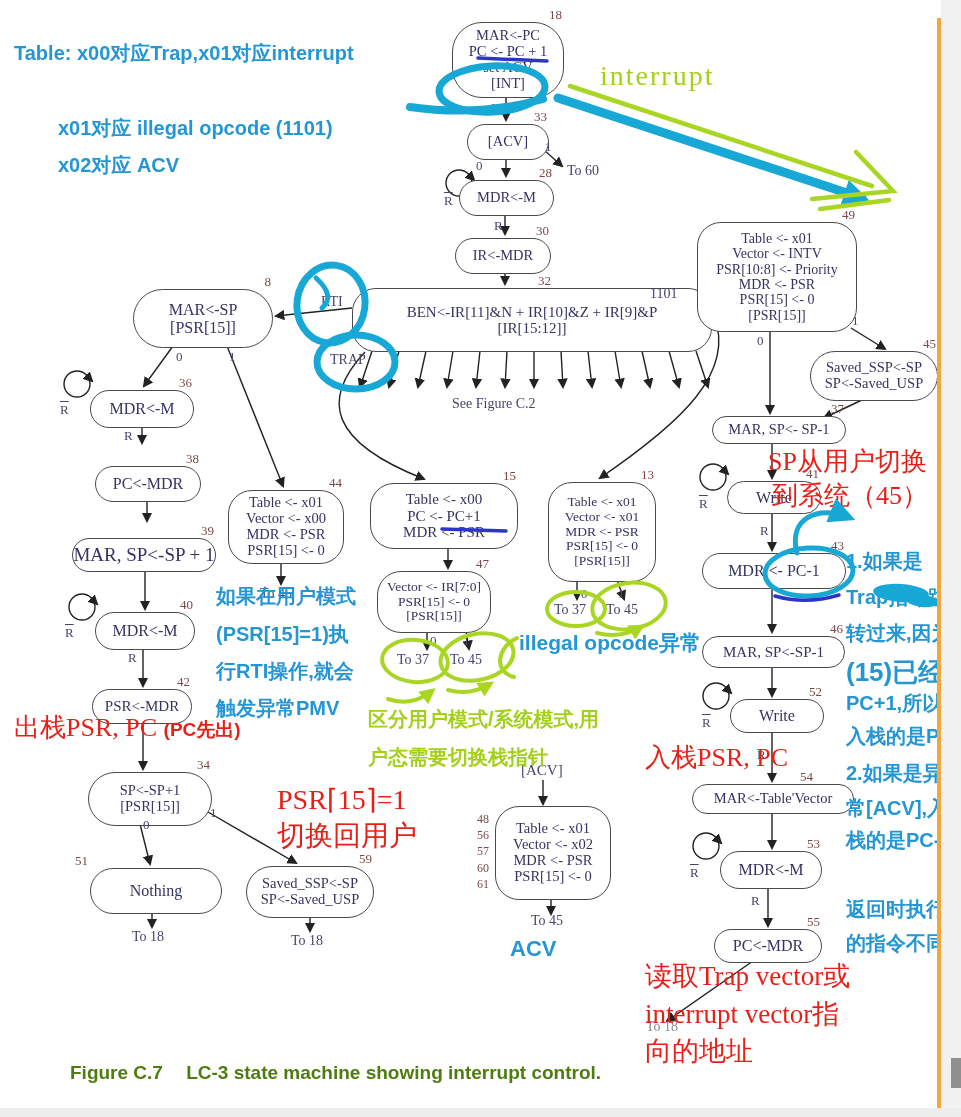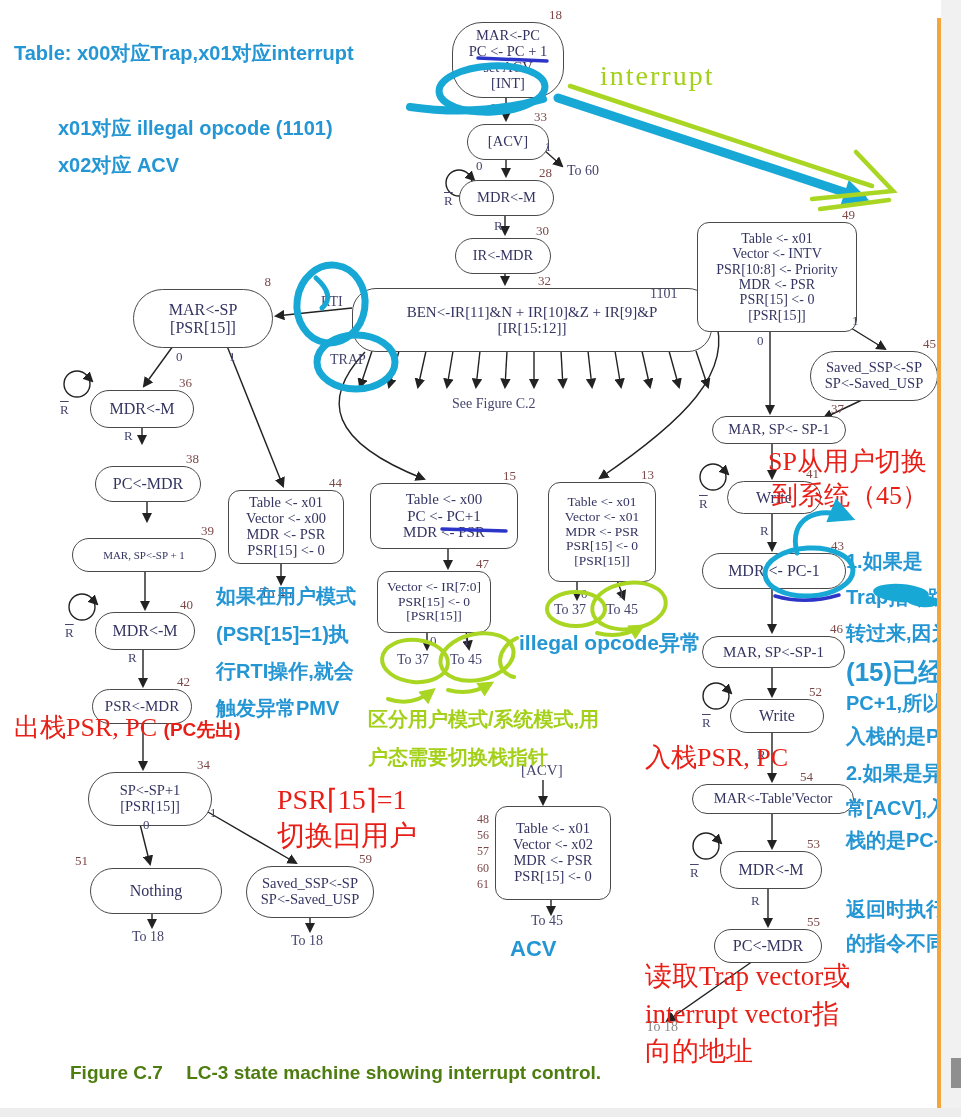--- a/index.html
+++ b/index.html
@@ -2,21 +2,21 @@
 <html><head>
 <meta charset="utf-8">
 <style>
   html,body{margin:0;padding:0;background:#fff;}
   #canvas{position:relative;width:961px;height:1117px;background:#fff;overflow:hidden;
           font-family:"Liberation Serif",serif;}
   svg.layer{position:absolute;left:0;top:0;pointer-events:none;}
   #wires{z-index:1;}
   .sbox{position:absolute;z-index:2;background:#fff;border:1.6px solid #4a4a4a;border-radius:30px;
         display:flex;align-items:center;justify-content:center;text-align:center;}
-  .sq{border-radius:12px;}
+  .sq{border-radius:24px;}
   .slines{font-family:"Liberation Serif",serif;font-size:14.5px;line-height:1.1;color:#343462;}
   .snum{position:absolute;top:-16px;right:1px;font-size:13px;color:#7c4848;font-family:"Liberation Serif",serif;}
   .numleft{right:auto;left:-16px;}
   .numcol{position:absolute;left:-19px;top:4px;font-size:12px;color:#7c4848;line-height:1.35;text-align:right;}
   .dlbl{position:absolute;z-index:2;font-size:13px;color:#45456e;font-family:"Liberation Serif",serif;}
   .tolbl{font-size:14px;}
   .faded{color:#8a8a8a;}
   .rbar{text-decoration:overline;}
   .ann{position:absolute;z-index:3;white-space:nowrap;}
   .note-blue{font-family:"Liberation Sans",sans-serif;font-weight:bold;color:#2496d4;}
@@ -158,21 +158,21 @@
       </div>
   </div>
   <div class="sbox" style="left:95px;top:466px;width:104px;height:34px">
     <span class="snum">38</span>
     <div class="slines" style="font-size:16px">
         <div>PC&lt;-MDR</div>
       </div>
   </div>
   <div class="sbox" style="left:72px;top:538px;width:142px;height:32px">
     <span class="snum">39</span>
-    <div class="slines" style="font-size:11px">
+    <div class="slines" style="font-size:19px">
         <div>MAR, SP&lt;-SP + 1</div>
       </div>
   </div>
   <div class="sbox" style="left:95px;top:612px;width:98px;height:36px">
     <span class="snum">40</span>
     <div class="slines" style="font-size:16px">
         <div>MDR&lt;-M</div>
       </div>
   </div>
   <div class="sbox" style="left:92px;top:689px;width:98px;height:33px">

